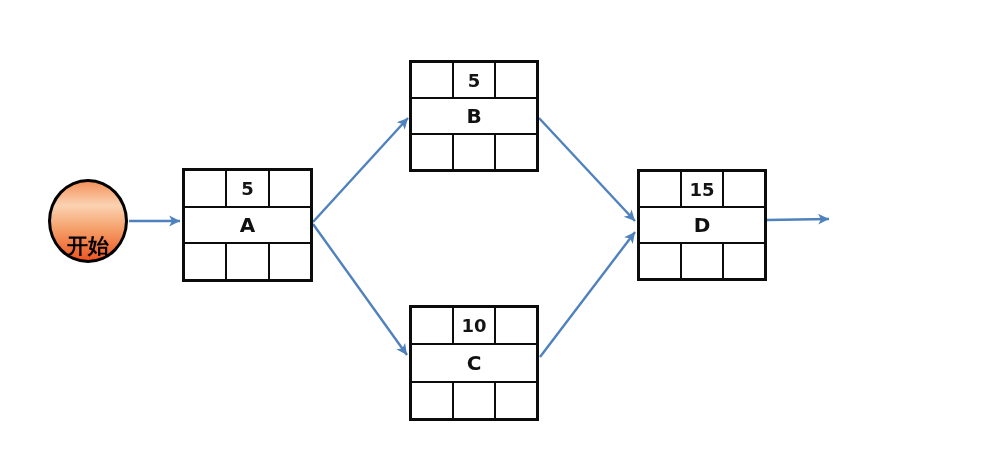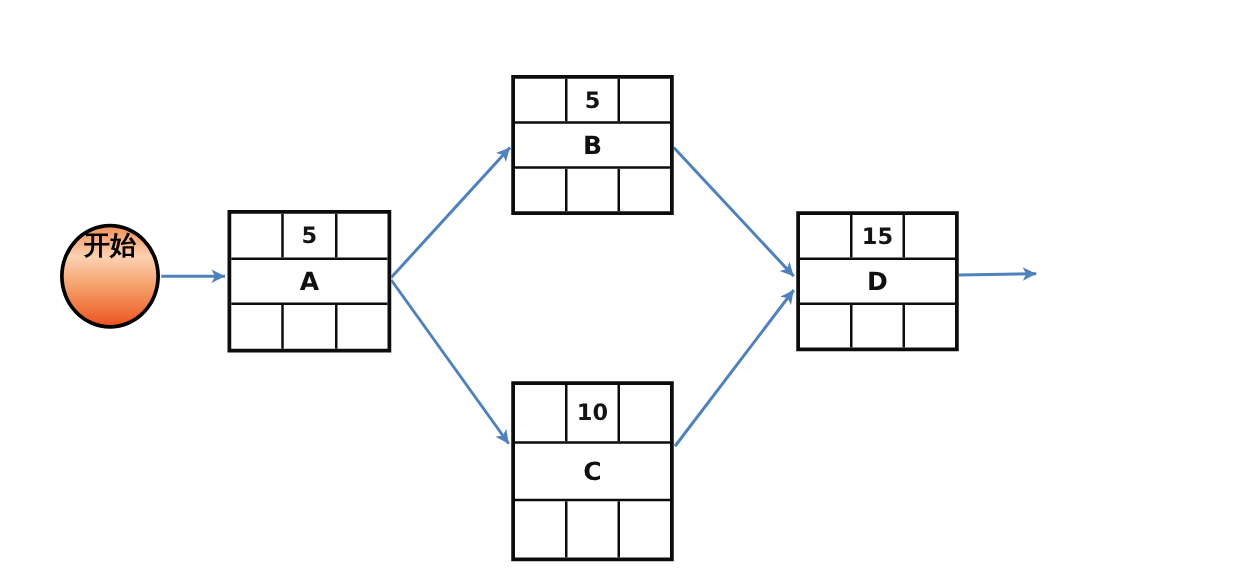--- a/index.html
+++ b/index.html
@@ -21,21 +21,21 @@
   .node .duration { font-size:18px; font-weight:600; color:#141414; }
   .node .row.name {
     align-items:center; justify-content:center;
     font-size:20px; font-weight:700; color:#101010;
   }
 
   
   .terminal {
     position:absolute; border-radius:50%; border:3px solid #000000;
     background:linear-gradient(180deg,#f4935c 0%,#fbd2b2 30%,#f5a06a 60%,#ed5623 100%);
-    display:flex; align-items:flex-start; justify-content:center;
+    display:flex; align-items:flex-end; justify-content:center;
     font-size:21px; font-weight:700; color:#000000; box-sizing:border-box;
   }
 </style>
 </head>
 <body>
 
 <div class="canvas">
 
   <svg class="edges" viewBox="0 0 996 463">
     <defs>
@@ -76,21 +76,21 @@
       <div class="cell"></div>
     </div>
     <div class="row name">B</div>
     <div class="row cells">
       <div class="cell"></div>
       <div class="cell"></div>
       <div class="cell"></div>
     </div>
   </div>
 
-  <div class="node" style="left:409px; top:305px; width:130px; height:144px;">
+  <div class="node" style="left:409px; top:305px; width:130px; height:116px;">
     <div class="row cells">
       <div class="cell"></div>
       <div class="cell duration">10</div>
       <div class="cell"></div>
     </div>
     <div class="row name">C</div>
     <div class="row cells">
       <div class="cell"></div>
       <div class="cell"></div>
       <div class="cell"></div>

